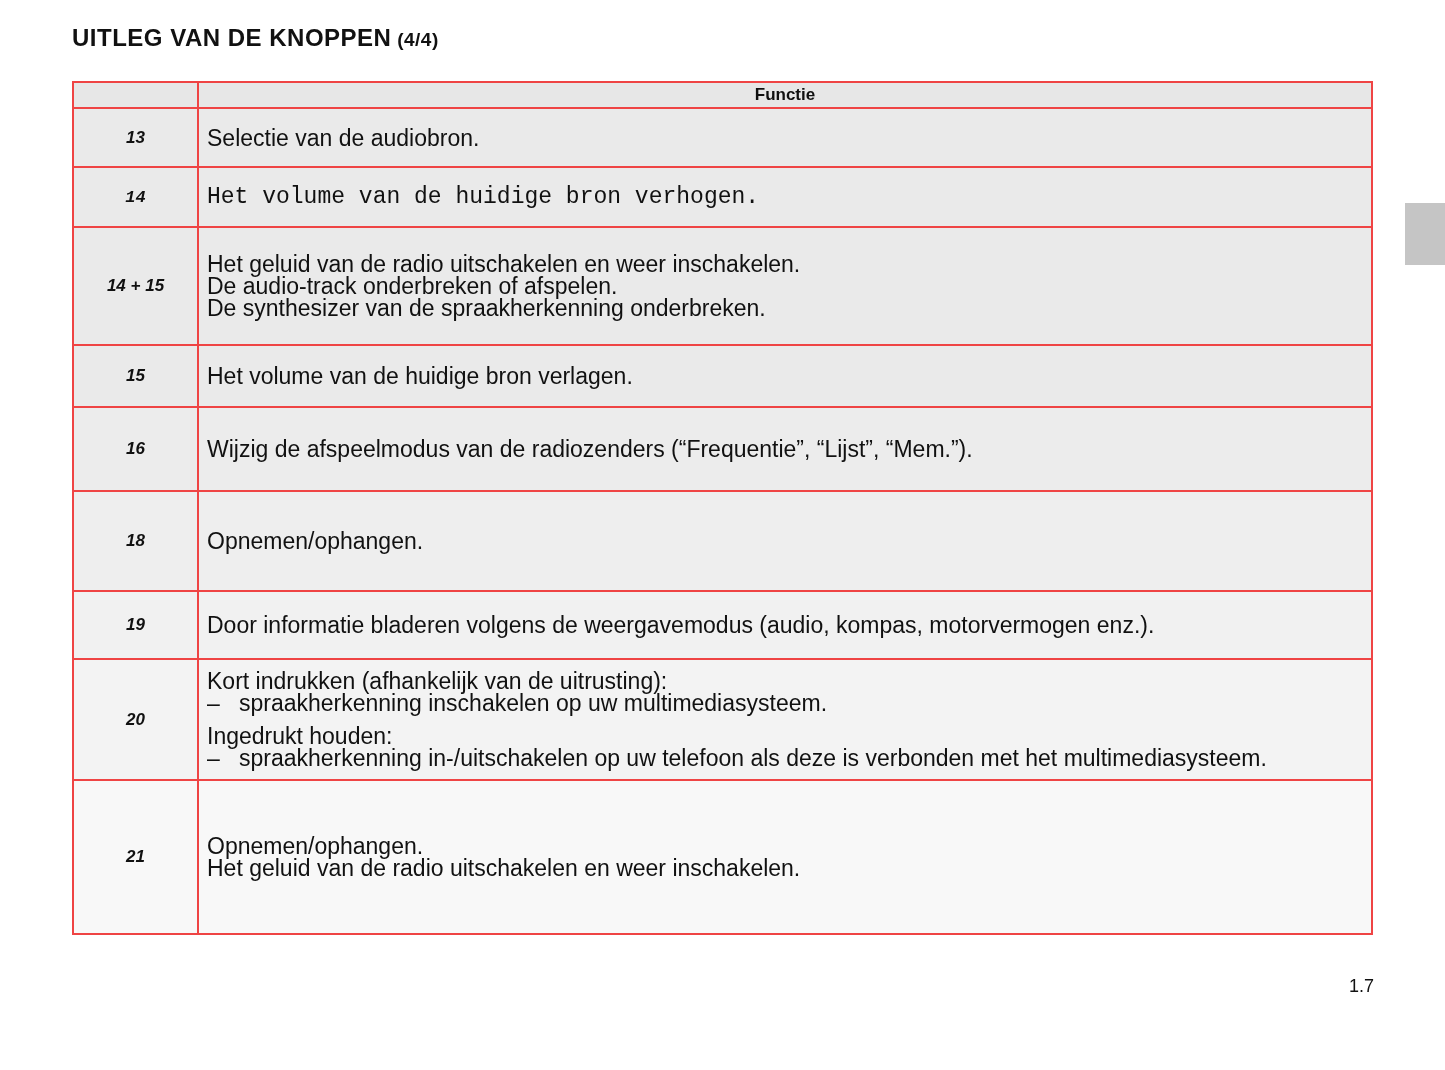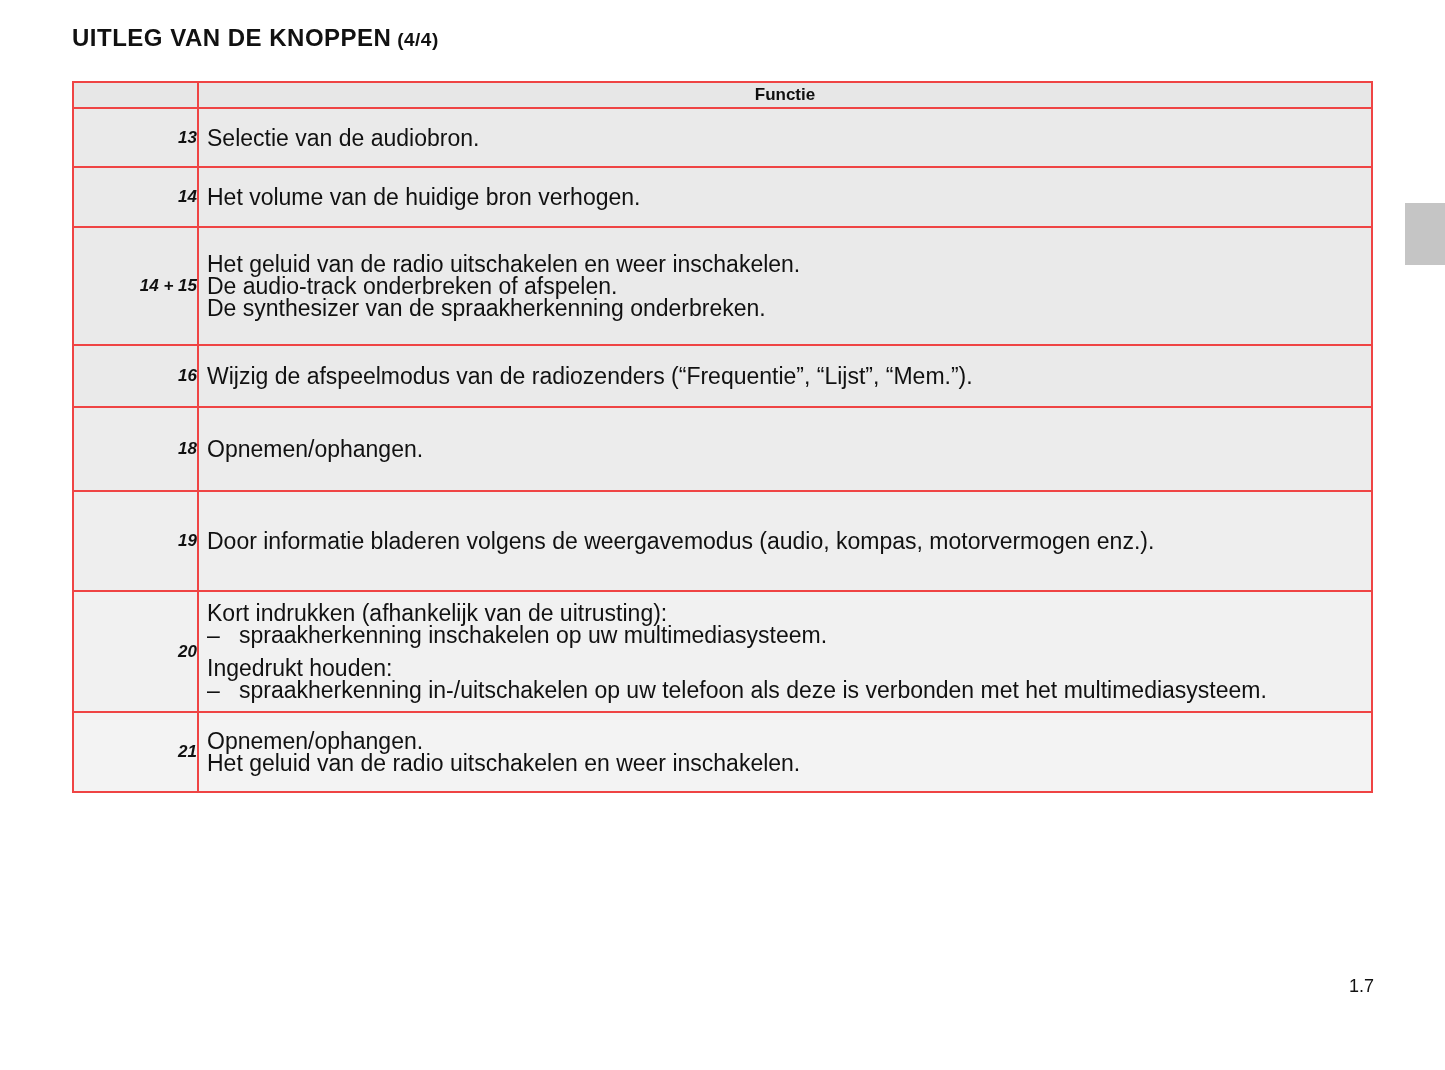--- a/index.html
+++ b/index.html
@@ -57,40 +57,40 @@
   thead th {
     height: 26px;
     background: #e7e7e7;
     font-size: 17px;
     font-weight: bold;
     text-align: center;
     color: #111111;
   }
 
   td.cell-num {
-    text-align: right;
+    text-align: center;
     font-size: 17px;
     font-weight: bold;
     font-style: italic;
     color: #111111;
   }
 
   td.cell-func {
     padding: 10px 14px 10px 8px;
     font-size: 23px;
     line-height: 22px;
     color: #111111;
   }
 
   .line { white-space: pre-wrap; }
   .paragraph + .paragraph { margin-top: 11px; }
 
   
   tbody tr:nth-child(1) td  { height: 59px; }
-  tbody tr:nth-child(2) td  { height: 60px; }
+  tbody tr:nth-child(2) td  { height: 60px; font-family: Liberation Mono, monospace; }
   tbody tr:nth-child(3) td  { height: 118px; }
   tbody tr:nth-child(4) td  { height: 62px; }
   tbody tr:nth-child(5) td  { height: 84px; }
   tbody tr:nth-child(6) td  { height: 100px; }
   tbody tr:nth-child(7) td  { height: 68px; }
   tbody tr:nth-child(8) td  { height: 80px; }
   tbody tr:nth-child(9) td  { height: 154px; }
   tbody tr:nth-child(10) td { height: 96px; }
 
   
@@ -157,20 +157,28 @@
           <td class="cell-num">14 + 15</td>
           <td class="cell-func">
             <div class="paragraph">
               <div class="line">Het geluid van de radio uitschakelen en weer inschakelen.</div>
               <div class="line">De audio-track onderbreken of afspelen.</div>
               <div class="line">De synthesizer van de spraakherkenning onderbreken.</div>
             </div>
           </td>
         </tr>
         <tr>
+          <td class="cell-num">15</td>
+          <td class="cell-func">
+            <div class="paragraph">
+              <div class="line">Het volume van de huidige bron verlagen.</div>
+            </div>
+          </td>
+        </tr>
+        <tr>
           <td class="cell-num">16</td>
           <td class="cell-func">
             <div class="paragraph">
               <div class="line">Wijzig de afspeelmodus van de radiozenders (“Frequentie”, “Lijst”, “Mem.”).</div>
             </div>
           </td>
         </tr>
         <tr>
           <td class="cell-num">18</td>
           <td class="cell-func">

